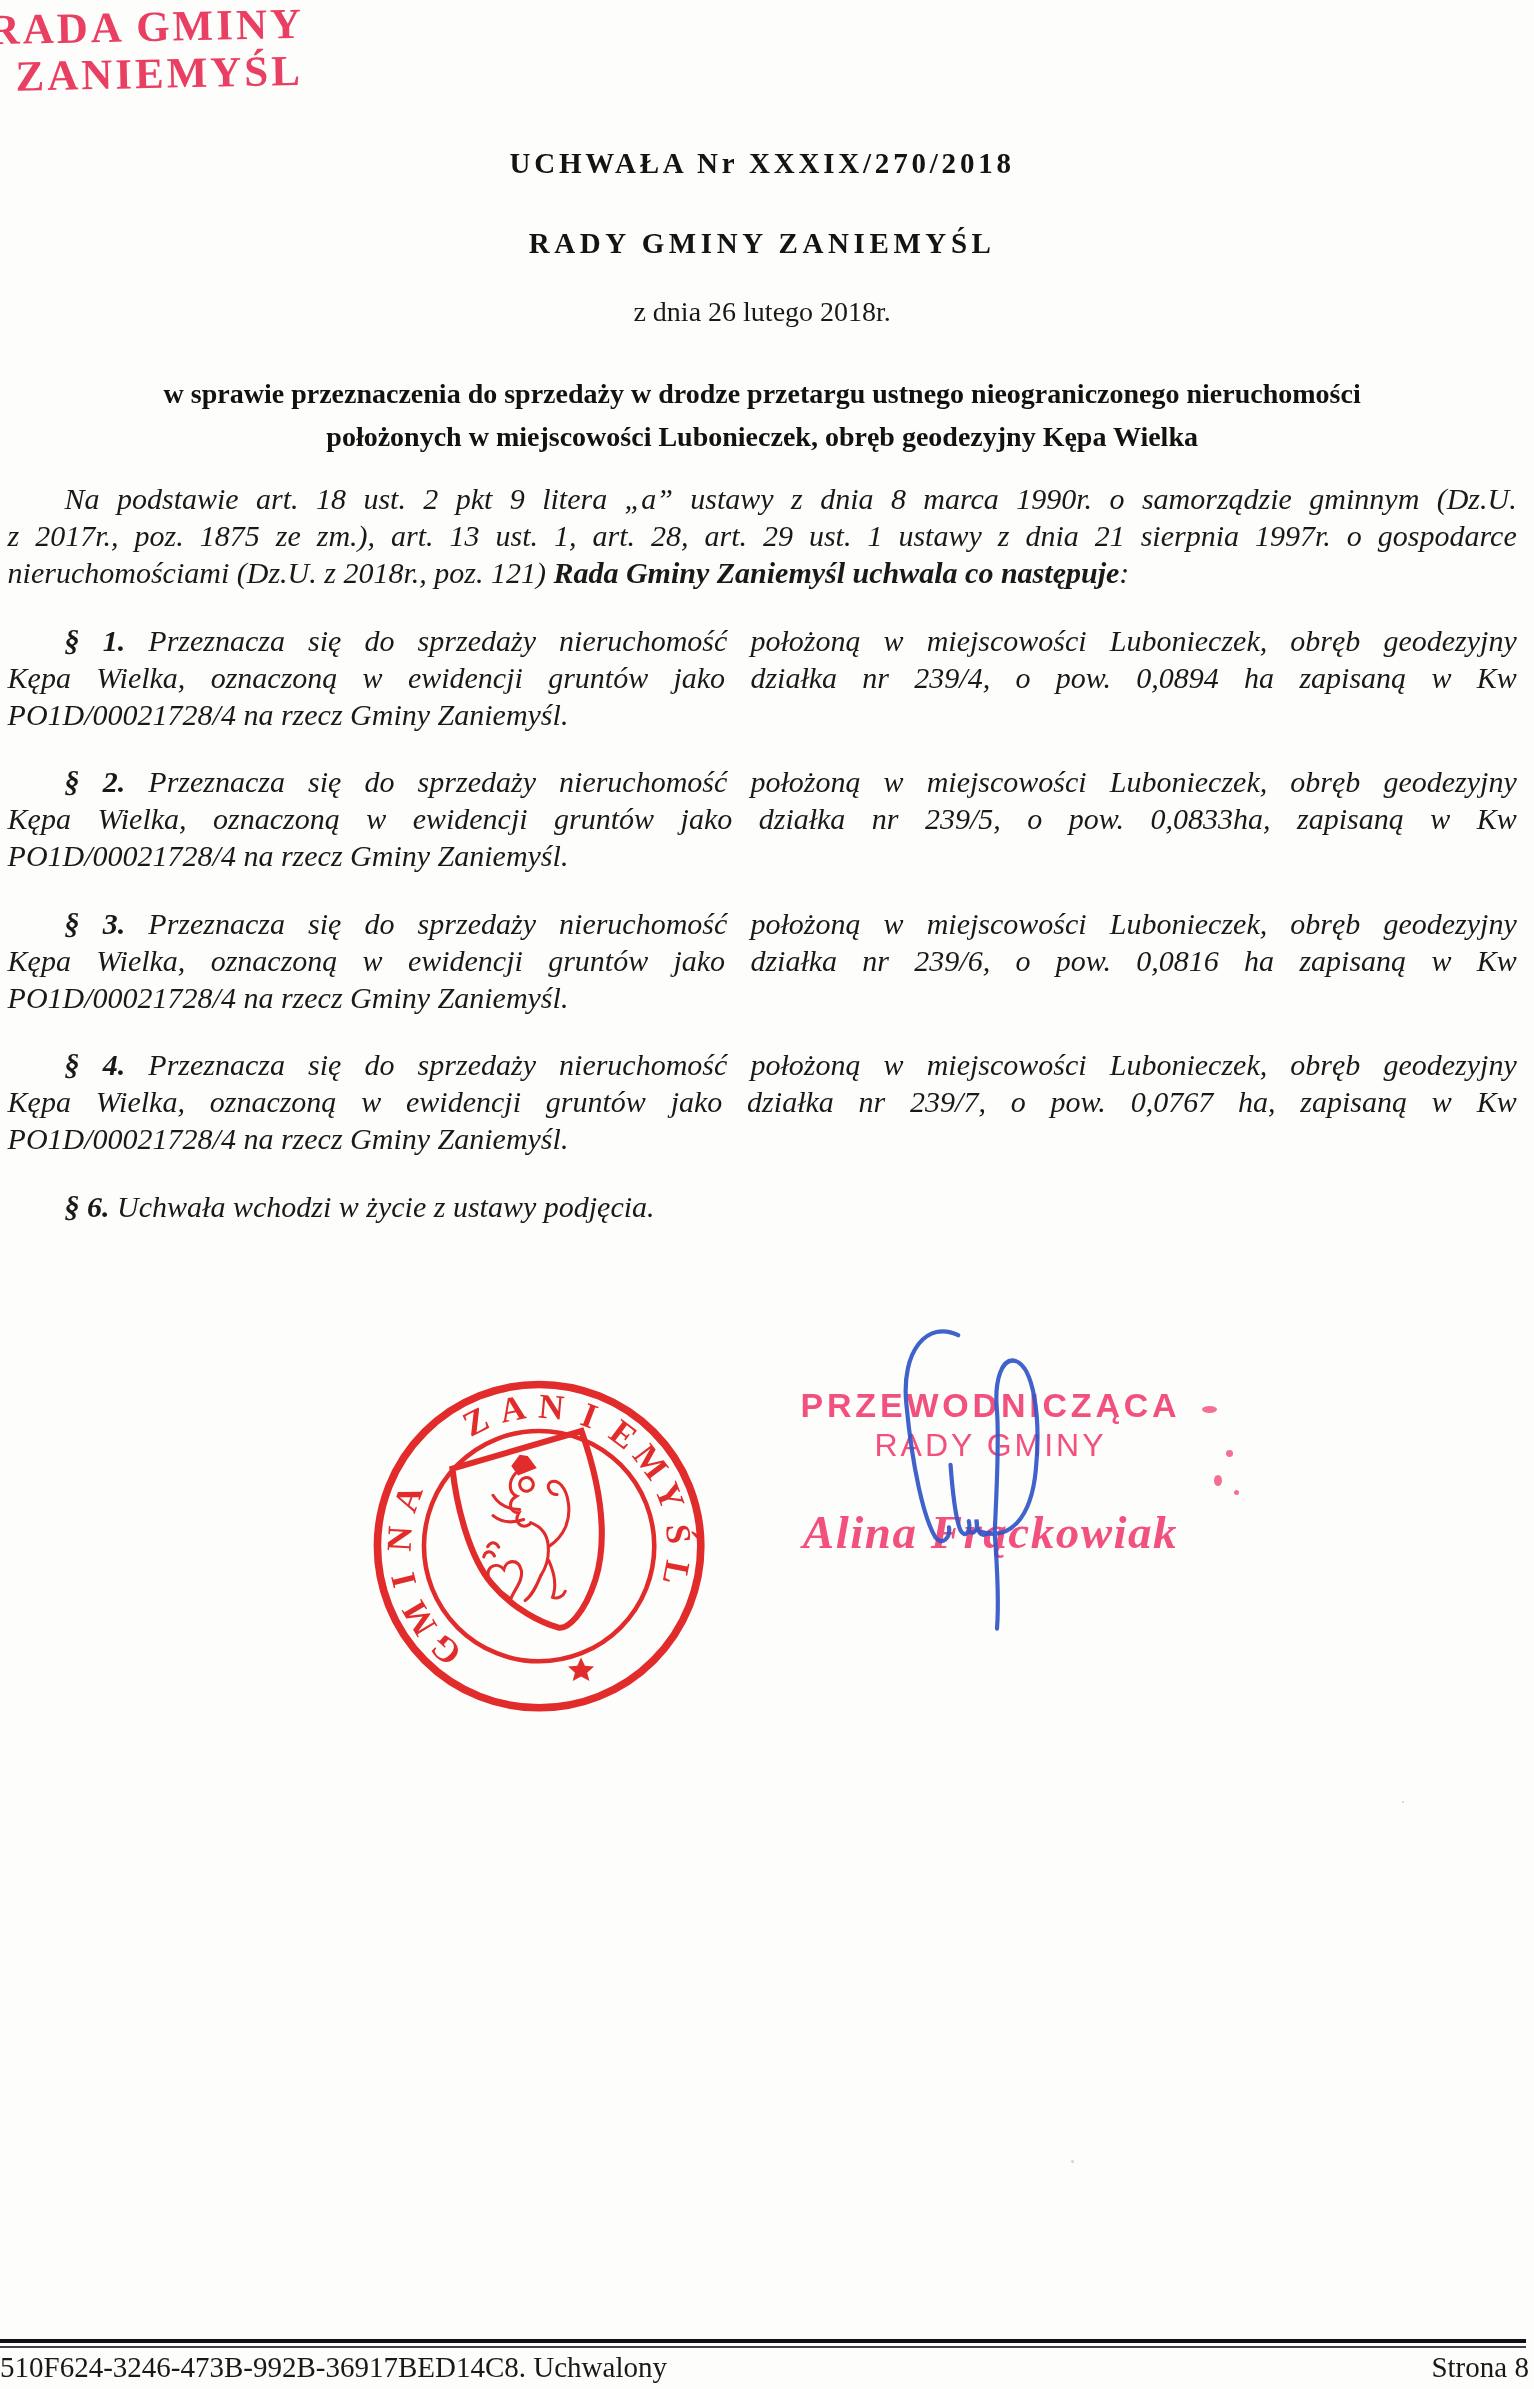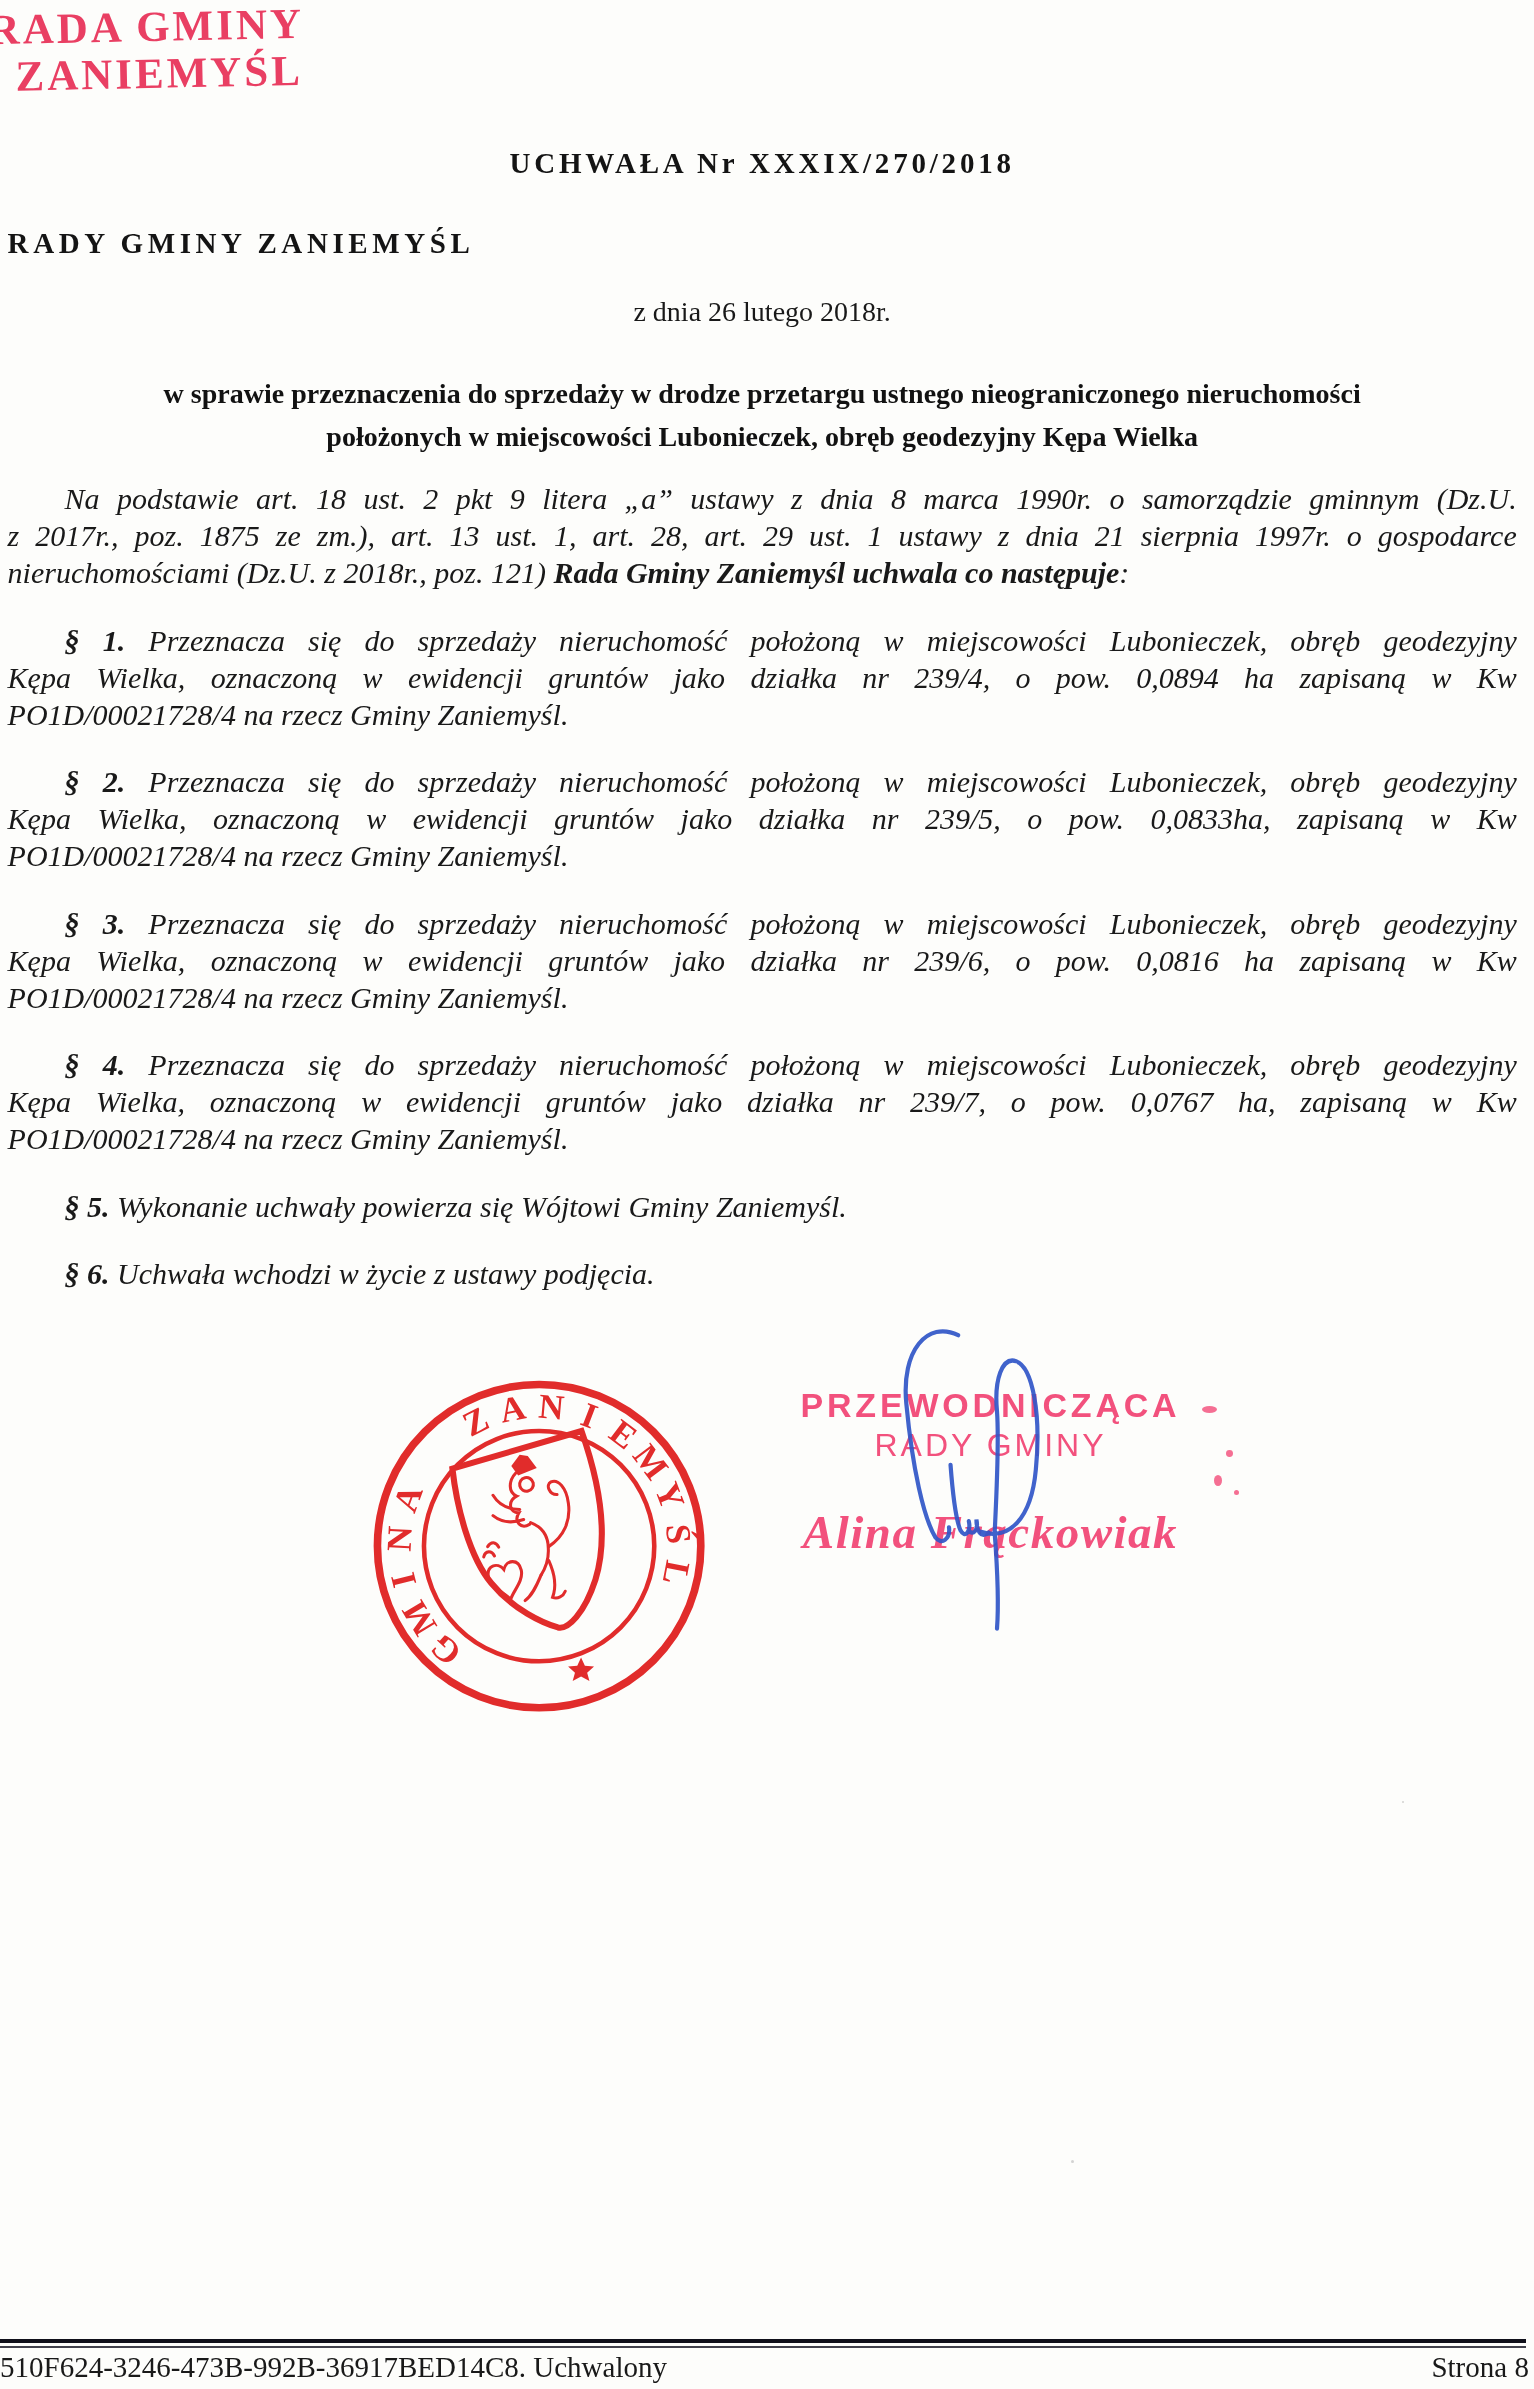--- a/index.html
+++ b/index.html
@@ -17,21 +17,21 @@
     position:absolute;top:3px;left:-10.7px;
     font-weight:bold;font-size:43px;line-height:47px;
     letter-spacing:3px;opacity:.93;
     transform:rotate(-1.2deg);
     white-space:nowrap;
   }
   .corner-stamp .l2{padding-left:26px;}
   
   .content{padding:0 18.3px 0 7.6px;}
   .title{margin:147px 0 0;text-align:center;font-size:29px;font-weight:bold;letter-spacing:3.8px;color:#141414;}
-  .subtitle{margin:47px 0 0;font-size:29px;font-weight:bold;letter-spacing:4.6px;color:#141414;}
+  .subtitle{margin:47px 0 0;text-align:center;font-size:29px;font-weight:bold;letter-spacing:4.6px;color:#141414;}
   .dateline{margin:36px 0 0;text-align:center;font-size:28px;}
   .subject{margin:44px 0 0;text-align:center;font-weight:bold;font-size:28px;line-height:43px;color:#121212;}
   
   .bodytext{margin-top:22px;font-size:30px;line-height:37px;font-style:italic;}
   .para{margin:0 0 30.5px 0;}
   .pline{text-align:justify;text-align-last:justify;}
   .pline.first{text-indent:57px;}
   .pline.last{text-align-last:left;}
   .seg-b{font-weight:bold;}
   
@@ -88,23 +88,20 @@
         </div>
         <div class="para">
           <div class="pline first"><span class="seg-b">§ 3.</span><span> Przeznacza się do sprzedaży nieruchomość położoną w miejscowości Lubonieczek, obręb geodezyjny</span></div>
           <div class="pline"><span>Kępa Wielka, oznaczoną w ewidencji gruntów jako działka nr 239/6, o pow. 0,0816 ha zapisaną w Kw</span></div>
           <div class="pline last"><span>PO1D/00021728/4 na rzecz Gminy Zaniemyśl.</span></div>
         </div>
         <div class="para">
           <div class="pline first"><span class="seg-b">§ 4.</span><span> Przeznacza się do sprzedaży nieruchomość położoną w miejscowości Lubonieczek, obręb geodezyjny</span></div>
           <div class="pline"><span>Kępa Wielka, oznaczoną w ewidencji gruntów jako działka nr 239/7, o pow. 0,0767 ha, zapisaną w Kw</span></div>
           <div class="pline last"><span>PO1D/00021728/4 na rzecz Gminy Zaniemyśl.</span></div>
-        </div>
-        <div class="para">
-          <div class="pline first last"><span class="seg-b">§ 5.</span><span> Wykonanie uchwały powierza się Wójtowi Gminy Zaniemyśl.</span></div>
         </div>
         <div class="para">
           <div class="pline first last"><span class="seg-b">§ 6.</span><span> Uchwała wchodzi w życie z ustawy podjęcia.</span></div>
         </div>
       </div>
   </div>
 
   <svg class="round-seal" viewBox="0 0 455 455">
     <circle cx="227" cy="227" r="212" fill="none" stroke-width="10" stroke="#e01f1f"></circle>
     <circle cx="227" cy="227" r="151" fill="none" stroke-width="6" stroke="#e01f1f"></circle>

